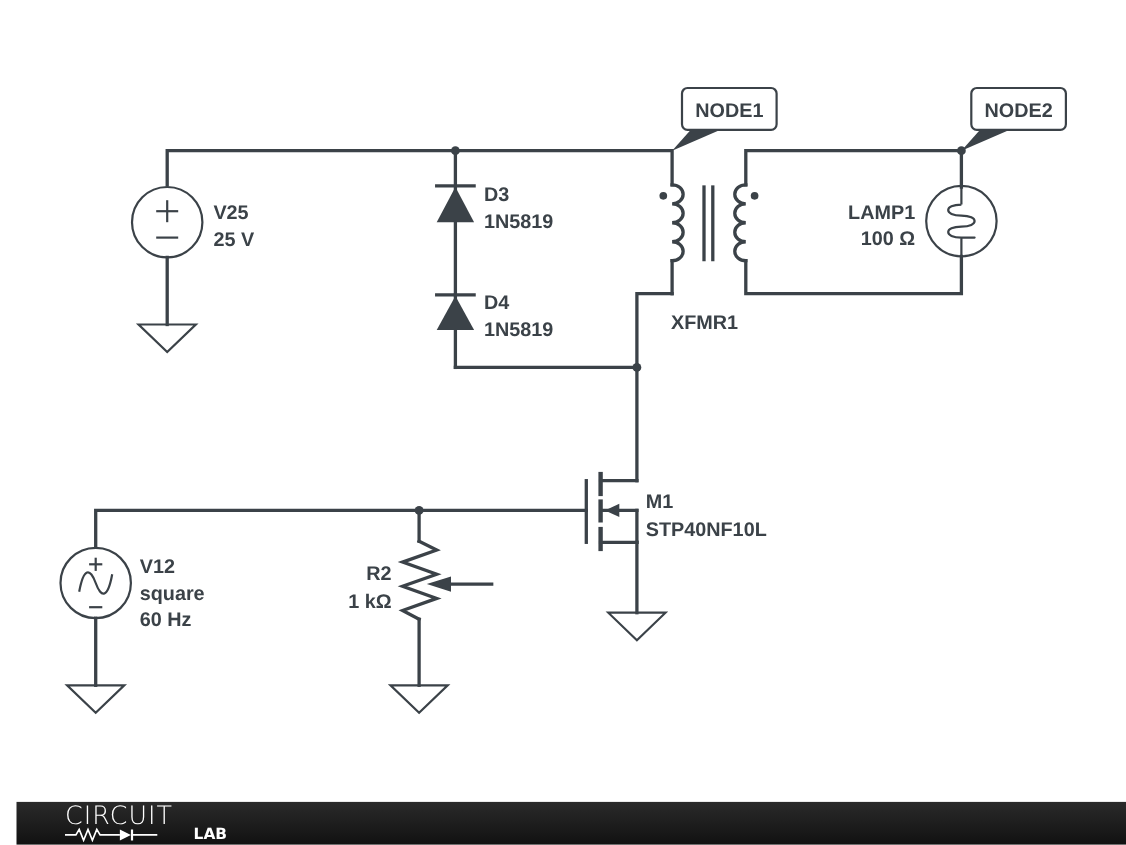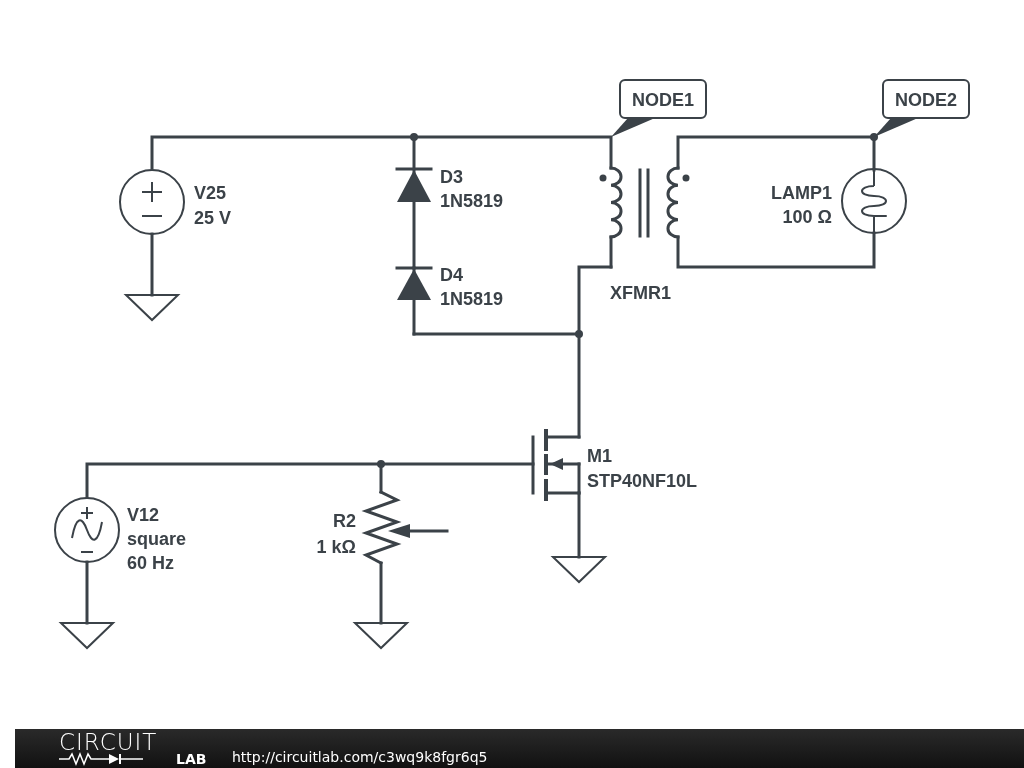--- a/index.html
+++ b/index.html
@@ -141,14 +141,13 @@
 
 <div id="footer">
   <div id="logo-text">CIRCUIT</div>
   <svg id="logo-sym" width="90" height="14" viewBox="0 0 90 14">
     <polyline points="0,7 10,7 13,2 17,12 21,2 25,12 29,2 32,7 50,7" stroke="#fff" stroke-width="1.5" fill="none"></polyline>
     <polygon points="50,2 50,12 60,7" fill="#fff"></polygon>
     <line x1="61" y1="2" x2="61" y2="12" stroke="#fff" stroke-width="2"></line>
     <line x1="61" y1="7" x2="84" y2="7" stroke="#fff" stroke-width="1.5"></line>
   </svg>
   <div id="logo-lab">LAB</div>
-  <div id="url-line">http://circuitlab.com/c3wq9k8fgr6q5</div>
 </div>
 
 </body></html>

